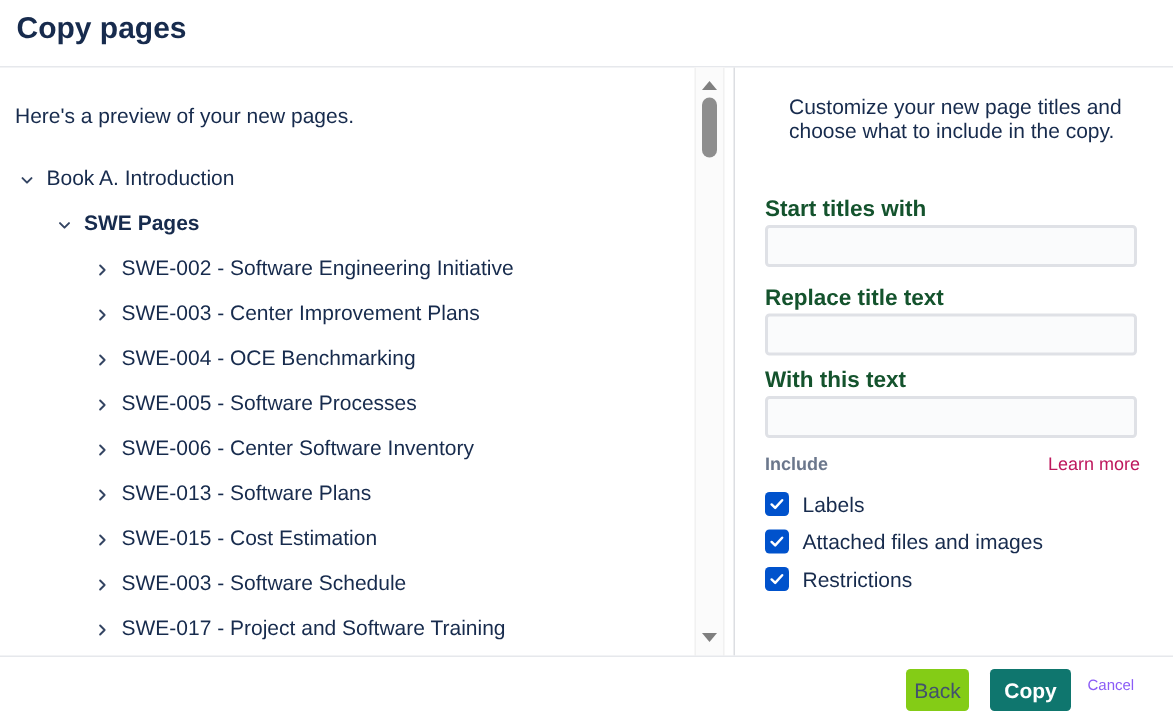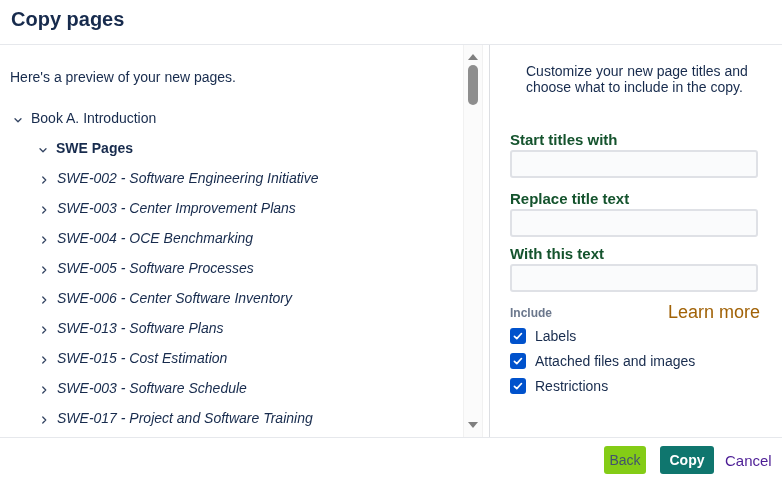--- a/index.html
+++ b/index.html
@@ -29,21 +29,21 @@
     position: absolute; left: 10px; top: 22px;
     font-size: 14px; line-height: 20px; color: #172B4D;
   }
   .tree { position: absolute; left: 0; top: 51px; width: 100%; }
   .tree-row {
     height: 30px; display: flex; align-items: flex-end;
     font-size: 14px; color: #172B4D; cursor: pointer;
   }
   .tree-row.lvl0 { padding-left: 12px; }
   .tree-row.lvl1 { padding-left: 37px; }
-  .tree-row.lvl2 { padding-left: 38px; font-style: italic; }
+  .tree-row.lvl2 { padding-left: 62px; }
   .tree-row.bold .tree-label { font-weight: 700; }
   .chev { width: 12px; height: 12px; margin-right: 7px; display: inline-flex; align-items: center; justify-content: center; flex: 0 0 12px; }
   .chev svg { display: block; }
   
   .scrollbar {
     position: absolute; left: 463px; top: 45px; width: 20px; height: 392px;
     background: #FBFBFB; border-left: 1px solid #F1F1F1; border-right: 1px solid #F1F1F1;
     box-sizing: border-box;
   }
   .sb-up, .sb-down {
@@ -76,21 +76,21 @@
     background: #FAFBFC; border: 2px solid #DFE1E6; border-radius: 3px;
     font-family: "Liberation Sans", sans-serif; font-size: 14px; color: #172B4D;
     padding: 0 6px; outline: none;
   }
   .inp-0 { top: 105px; } .inp-1 { top: 164px; } .inp-2 { top: 219px; }
   .include-row {
     position: absolute; left: 0; top: 257px; width: 250px;
     display: flex; justify-content: space-between; align-items: center;
   }
   .include-label { font-size: 12px; font-weight: 600; color: #6B778C; }
-  .learn-more { font-size: 18px; color: #a16207; text-decoration: none; cursor: pointer; }
+  .learn-more { font-size: 12px; color: #be185d; text-decoration: none; cursor: pointer; }
   .cb-row {
     position: absolute; left: 0; height: 20px;
     display: flex; align-items: center; gap: 9px; cursor: pointer;
   }
   .cb-0 { top: 281px; } .cb-1 { top: 306px; } .cb-2 { top: 331px; }
   .checkbox {
     width: 16px; height: 16px; background: #0052CC; border-radius: 3px;
     display: inline-flex; align-items: center; justify-content: center; flex: 0 0 16px;
   }
   .cb-label { font-size: 14px; color: #172B4D; }
@@ -101,21 +101,21 @@
   }
   .btn {
     position: absolute; top: 446px; height: 28px; box-sizing: border-box;
     border: none; border-radius: 3px; font-family: "Liberation Sans", sans-serif;
     font-size: 14px; cursor: pointer; display: inline-flex; align-items: center; justify-content: center;
   }
   .btn-back { left: 604px; width: 42px; background: #84cc16; color: #42526E; }
   .btn-copy { left: 660px; width: 54px; background: #0f766e; color: #ffffff; font-weight: 700; }
   .cancel-link {
     position: absolute; left: 725px; top: 452px;
-    font-size: 15px; color: #4c1d95; text-decoration: none; cursor: pointer;
+    font-size: 10px; color: #8b5cf6; text-decoration: none; cursor: pointer;
   }
 </style>
 </head>
 <body>
 
 <div class="dialog">
 
   <div class="dialog-title">Copy pages</div>
   <div class="header-divider"></div>
 

